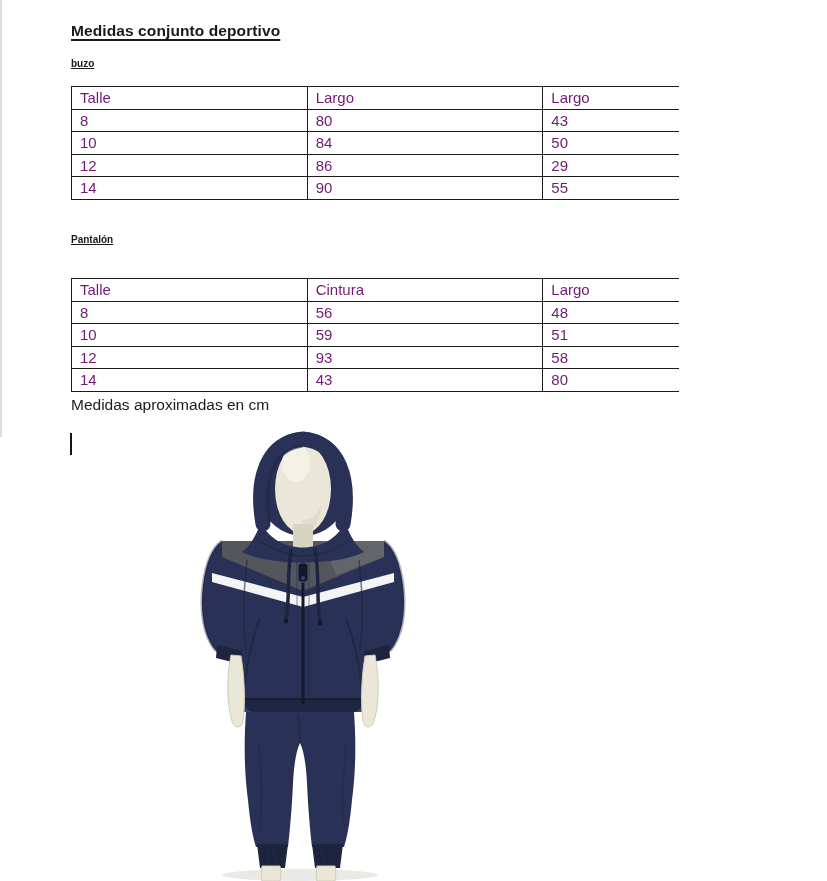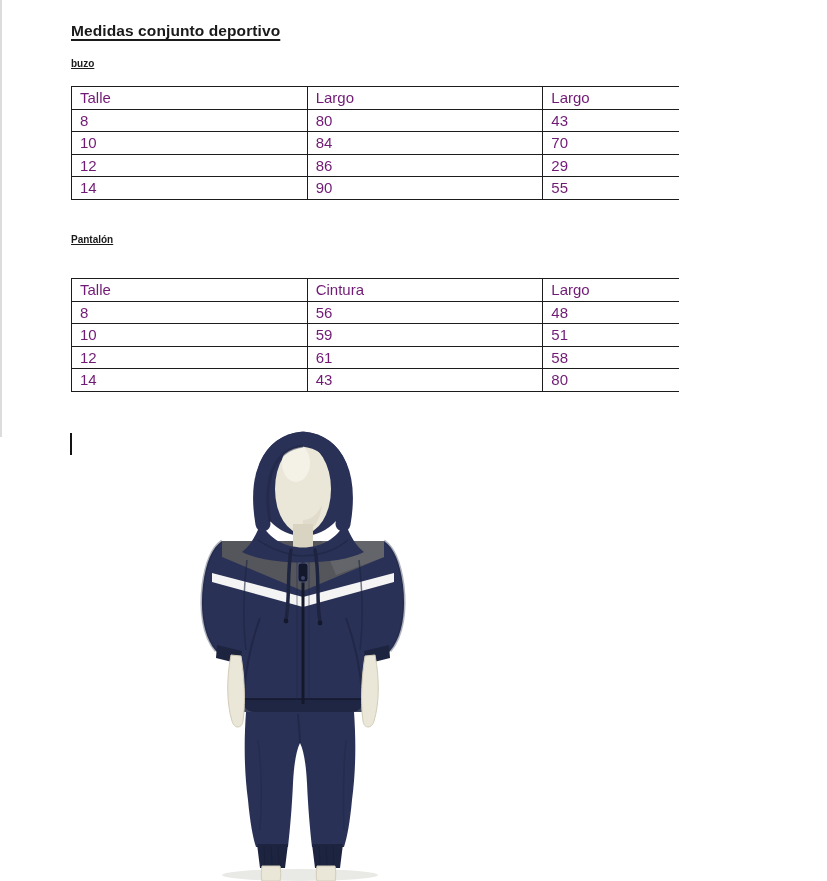--- a/index.html
+++ b/index.html
@@ -65,21 +65,21 @@
       </thead>
       <tbody>
         <tr>
           <td>8</td>
           <td>80</td>
           <td>43</td>
         </tr>
         <tr>
           <td>10</td>
           <td>84</td>
-          <td>70</td>
+          <td>50</td>
         </tr>
         <tr>
           <td>12</td>
           <td>86</td>
           <td>29</td>
         </tr>
         <tr>
           <td>14</td>
           <td>90</td>
           <td>55</td>
@@ -103,31 +103,32 @@
           <td>56</td>
           <td>48</td>
         </tr>
         <tr>
           <td>10</td>
           <td>59</td>
           <td>51</td>
         </tr>
         <tr>
           <td>12</td>
-          <td>61</td>
+          <td>93</td>
           <td>58</td>
         </tr>
         <tr>
           <td>14</td>
           <td>43</td>
           <td>80</td>
         </tr>
       </tbody>
     </table>
 
+  <div class="footnote">Medidas aproximadas en cm</div>
 
   <div class="caret"></div>
 
   <figure class="product-photo" role="img" aria-label="Mannequin wearing a navy hooded tracksuit: zip-up hoodie with gray chest panel and white chevron stripe, navy jogger pants">
     <svg viewBox="190 430 220 451" xmlns="http://www.w3.org/2000/svg" aria-hidden="true">
 
       <ellipse class="f-floor" cx="300" cy="875" rx="78" ry="6"></ellipse>
 
       <path class="f-navy" d="M222,541
         C212,548 206,562 203,585

